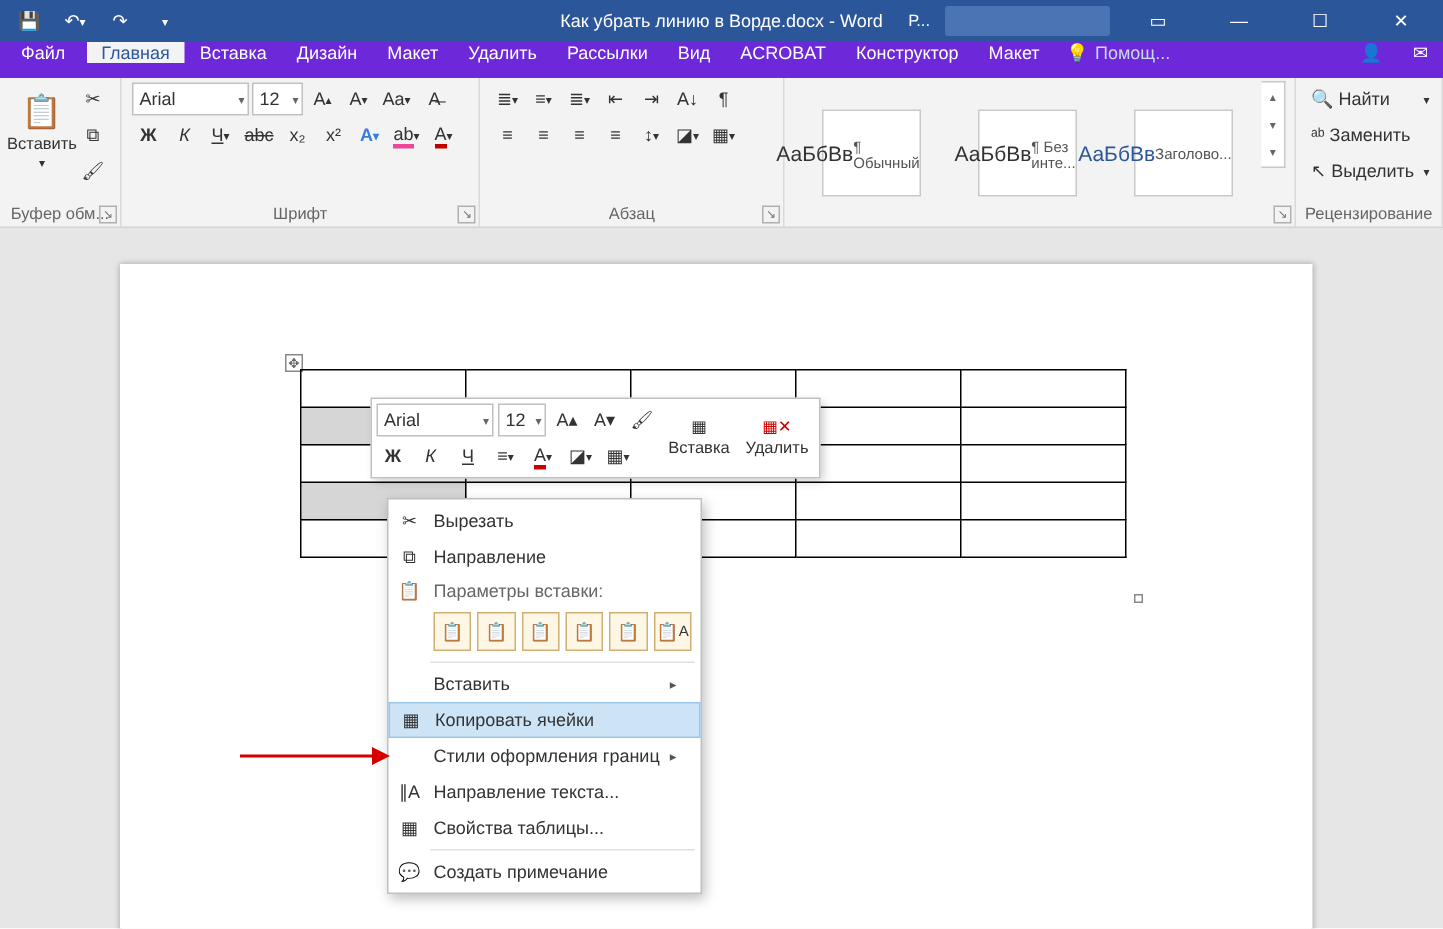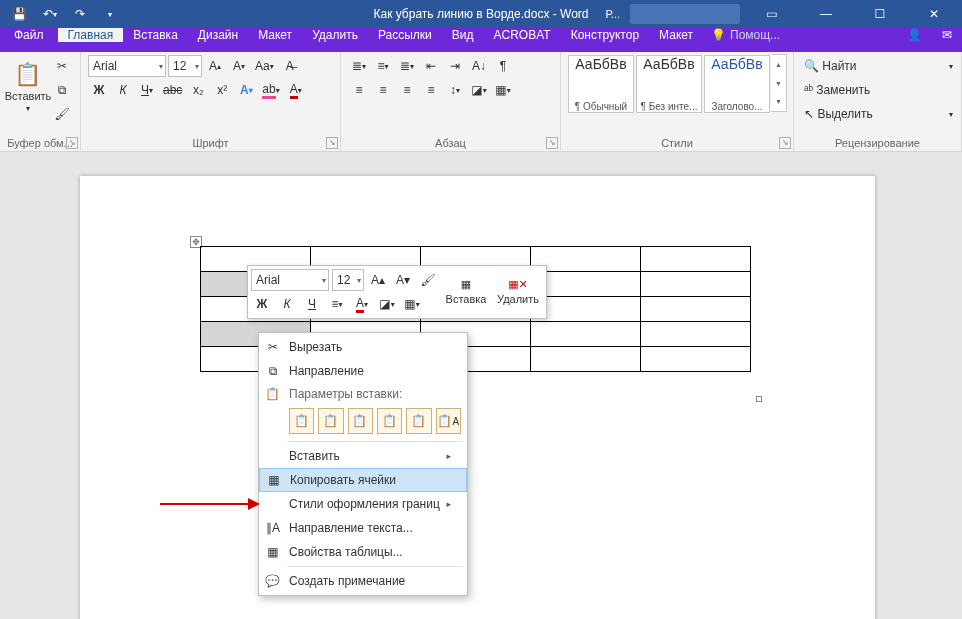--- a/index.html
+++ b/index.html
@@ -27,21 +27,21 @@
   .group-lbl { text-align:center; font-size:11px; color:#666; padding:2px 0; position:relative; }
   .dlaunch { position:absolute; right:2px; bottom:2px; width:12px; height:12px; border:1px solid #b0b0b0; font-size:8px; line-height:10px; text-align:center; color:#777; }
   .btn { height:22px; min-width:22px; border:1px solid transparent; display:inline-flex; align-items:center; justify-content:center; padding:0 2px; background:transparent; margin:1px; font-size:12px; }
   .btn.big { height:64px; width:42px; flex-direction:column; font-size:11px; gap:2px; }
   .combo { height:22px; border:1px solid #c0c0c0; background:#fff; display:inline-flex; align-items:center; padding:0 14px 0 4px; position:relative; font-size:12px; margin:1px; }
   .combo::after { content:"▾"; position:absolute; right:2px; font-size:8px; color:#666; }
   .row { display:flex; align-items:center; }
   .col { display:flex; flex-direction:column; }
 
   
-  .stylebox { width:66px; height:58px; border:1px solid #c8c8c8; background:#fff; display:flex; flex-direction:column; align-items:center; justify-content:space-between; margin:1px; }
+  .stylebox { width:66px; height:58px; border:1px solid #c8c8c8; background:#fff; display:flex; align-items:center; justify-content:flex-end; margin:19px; }
   .stylebox .samp { font-size:14px; color:#333; }
   .stylebox .lbl { font-size:10px; color:#555; margin-top:3px; }
   .stylebox.link .samp { color:#2b579a; }
   .gallery-more { width:16px; height:58px; border:1px solid #c8c8c8; border-left:none; background:#fff; display:flex; flex-direction:column; }
   .gallery-more span { flex:1; display:flex; align-items:center; justify-content:center; font-size:8px; color:#666; }
 
   
   .docarea { position:absolute; top:152px; left:0; right:0; bottom:0; background:#e6e6e6; }
   .page { position:absolute; left:80px; top:24px; width:795px; height:900px; background:#fff; box-shadow:0 0 4px rgba(0,0,0,.3); }
   .wtable { border-collapse:collapse; position:absolute; left:120px; top:70px; }

